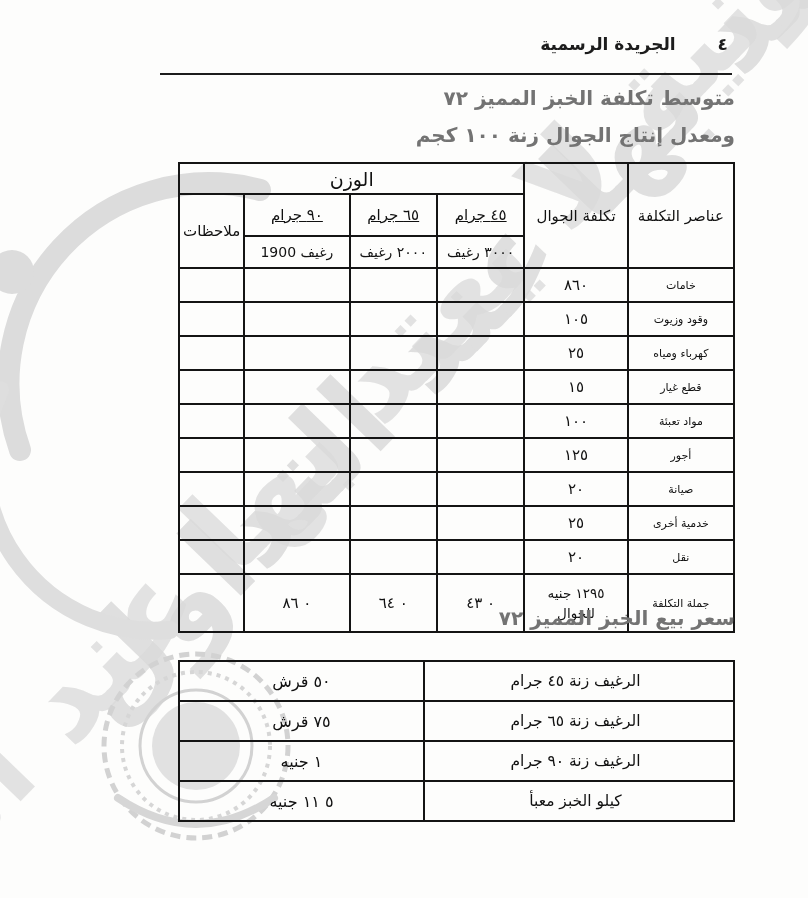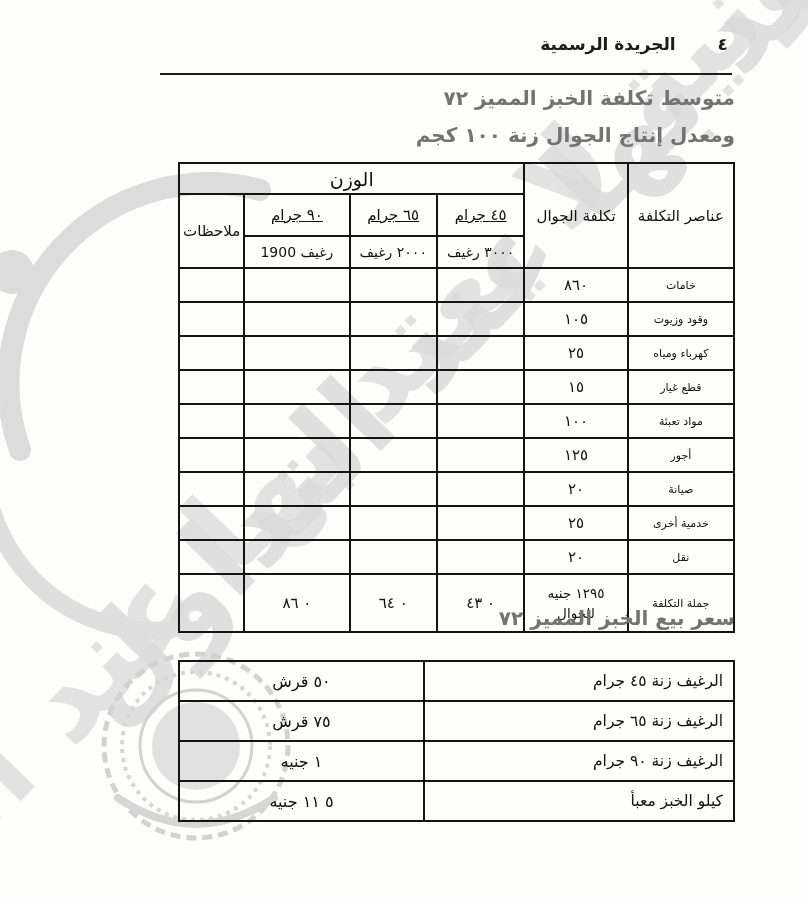--- a/index.html
+++ b/index.html
@@ -41,21 +41,21 @@
   .wzn{height:27px;font-size:19px;}
   .grm{height:38px;text-decoration:underline;}
   .rgf{height:28px;font-size:14px;}
   .drow td{height:30px;}
   .lbl{font-size:11px;}
   .val{font-size:15px;}
   .ltr{direction:ltr;unicode-bidi:isolate;}
   .totrow td{height:54px;}
   .sack-total span{display:block;font-size:13.5px;line-height:1.5;}
   .tbl2 td{height:36px;}
-  .item-cell{text-align:right;padding-right:10px;font-size:15.5px;}
+  .item-cell{padding-right:10px;font-size:15.5px;}
   .price-cell{font-size:16px;}
 </style>
 </head>
 <body>
 
 <div class="page">
 
   <div class="wm">
     <div class="wm-text wm-a">صورة إلكترونية لا يعتد بها عند التداول</div>
     <div class="wm-text wm-b">صورة إلكترونية لا يعتد بها عند التداول</div>

